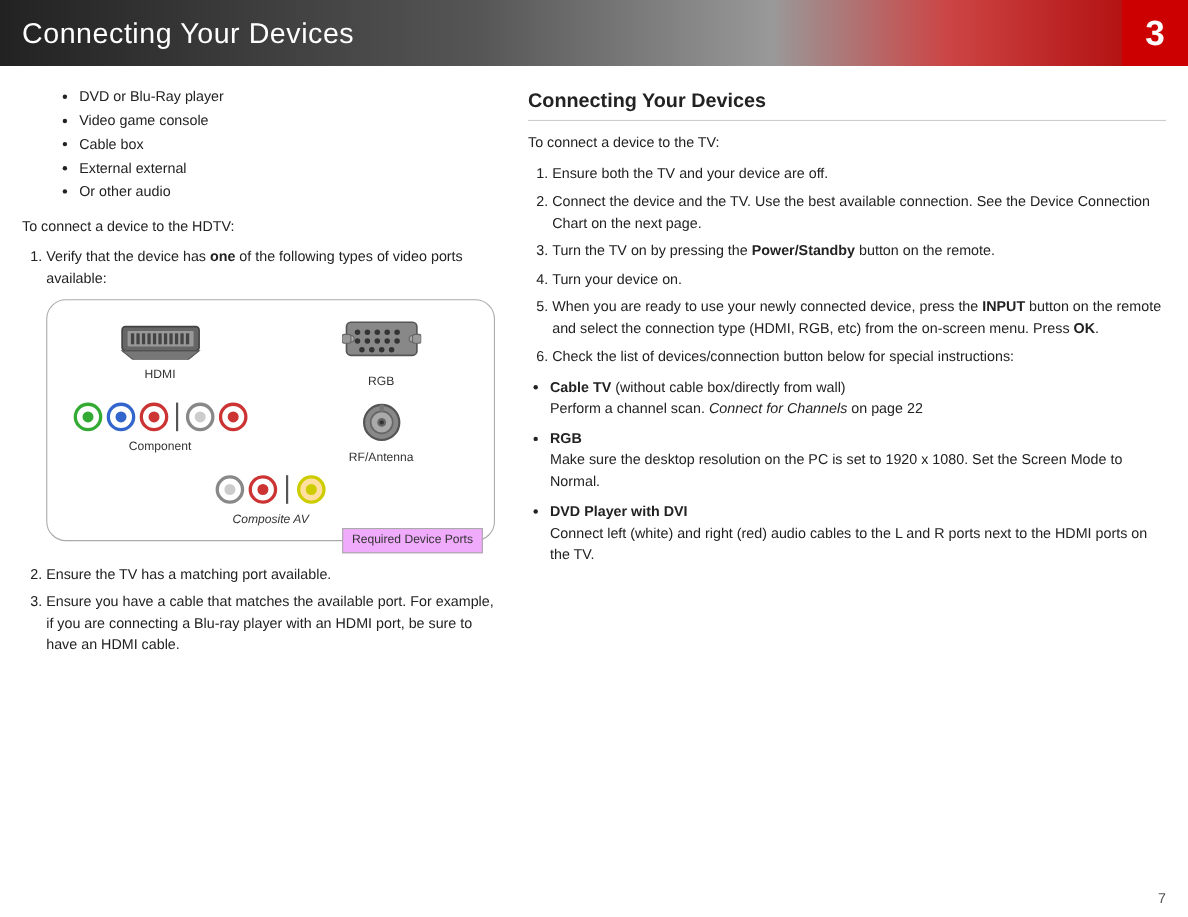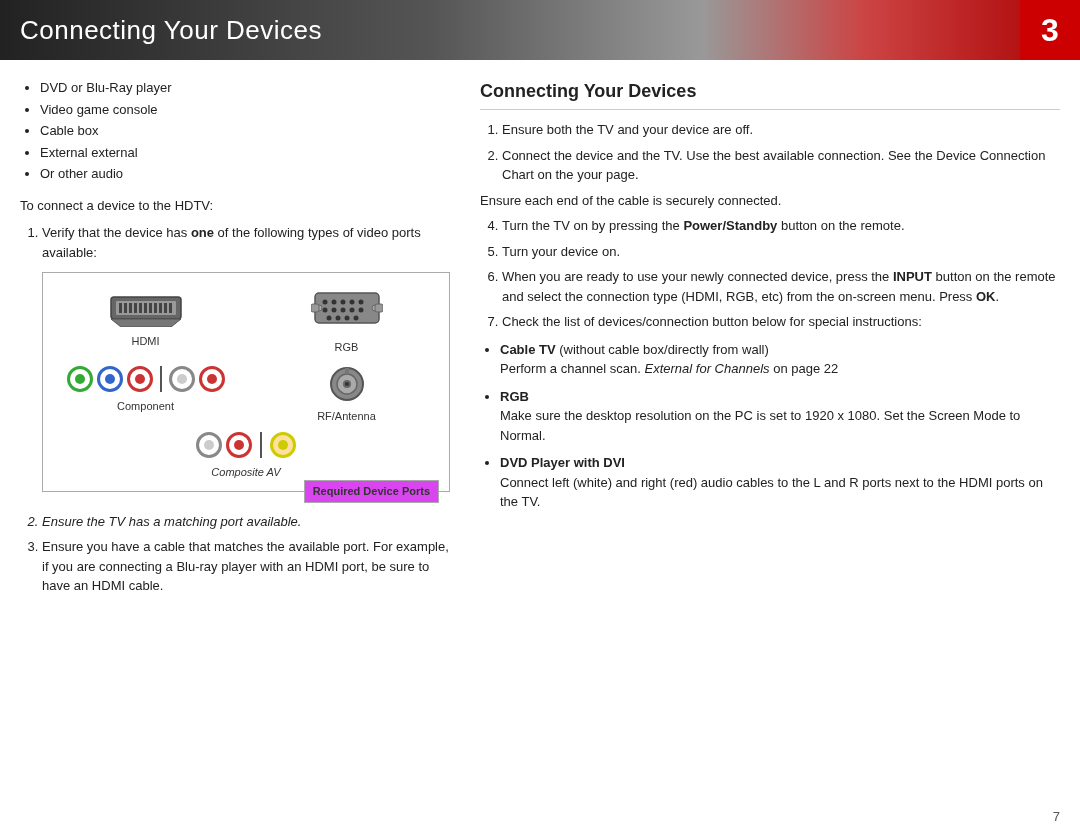--- a/index.html
+++ b/index.html
@@ -60,38 +60,38 @@
 
     
     .right-col {
       flex: 1;
       font-size: 13px;
       line-height: 1.5;
     }
 
     .intro-text { margin-bottom: 8px; }
     .bullet-list { margin-left: 20px; margin-bottom: 12px; list-style: disc; }
-    .bullet-list li { margin-bottom: 2px; }
+    .bullet-list li { margin-bottom: 2px; margin-left: 32px; }
 
     .section-heading {
       font-size: 20px;
       font-weight: bold;
       margin-bottom: 10px;
       margin-top: 2px;
     }
 
     .sub-text { margin-bottom: 8px; }
 
     .numbered-list { margin-left: 22px; margin-bottom: 8px; list-style: decimal; }
     .numbered-list li { margin-bottom: 6px; }
 
     
     .ports-box {
       border: 1.5px solid #aaa;
-      border-radius: 0;
+      border-radius: 18px;
       padding: 16px 12px 10px 12px;
       margin-bottom: 6px;
       background: #fff;
       position: relative;
     }
     .ports-grid {
       display: grid;
       grid-template-columns: 1fr 1fr;
       gap: 10px 20px;
     }
@@ -169,27 +169,26 @@
       justify-content: center;
       margin-top: 8px;
       font-style: italic;
     }
 
     
     .caption-label {
       position: absolute;
       bottom: -12px;
       right: 10px;
-      background: #d946ef;
+      background: #f0abfc;
       border: 1px solid #aaa;
       padding: 2px 8px;
       font-size: 11px;
       color: #333;
       white-space: nowrap;
-      font-weight: bold;
     }
 
     
     .right-section-heading {
       font-size: 18px;
       font-weight: bold;
       margin-bottom: 10px;
       border-bottom: 1px solid #ccc;
       padding-bottom: 4px;
     }
@@ -344,56 +343,54 @@
                   </div>
               </div>
               <span class="port-label">Composite AV</span>
             </div>
           </div>
 
           <div class="caption-label">Required Device Ports</div>
         </div>
 
       </li>
-      <li style="margin-top:20px;font-style:italic;">
+      <li style="margin-top:20px;">
         <span>Ensure the TV has a matching port available.</span>
       </li>
       <li>
         <span>Ensure you have a cable that matches the available port. For example, if you are connecting a Blu-ray player with an HDMI port, be sure to have an HDMI cable.</span>
       </li>
     </ol>
 
   </div>
 
   <div class="right-col">
 
     <h2 class="right-section-heading">Connecting Your Devices</h2>
 
 
+    <p class="sub-text">To connect a device to the TV:</p>
 
     <ol class="numbered-list">
       <li>Ensure both the TV and your device are off.</li>
-      <li>Connect the device and the TV. Use the best available connection. See the Device Connection Chart on the your page.</li>
-      <li style="list-style:none; margin-left:-22px; margin-bottom:6px;">
-        <span>Ensure each end of the cable is securely connected.</span>
-      </li>
+      <li>Connect the device and the TV. Use the best available connection. See the Device Connection Chart on the next page.</li>
       <li>
         Turn the TV on by pressing the <span class="bold">Power/Standby</span> button on the remote.
       </li>
       <li>Turn your device on.</li>
       <li>
         When you are ready to use your newly connected device, press the <span class="bold">INPUT</span> button on the remote and select the connection type (HDMI, RGB, etc) from the on-screen menu. Press <span class="bold">OK</span>.
       </li>
       <li>Check the list of devices/connection button below for special instructions:</li>
     </ol>
 
     <ul class="bullet-bold-list">
       <li>
         <span class="bold">Cable TV</span><span> (without cable box/directly from wall)</span><br>
-        <span>Perform a channel scan. </span><span class="italic">External for Channels</span><span> on page 22</span>
+        <span>Perform a channel scan. </span><span class="italic">Connect for Channels</span><span> on page 22</span>
       </li>
       <li>
         <span class="bold">RGB</span><br>
         <span>Make sure the desktop resolution on the PC is set to 1920 x 1080. Set the Screen Mode to Normal.</span>
       </li>
       <li>
         <span class="bold">DVD Player with DVI</span><br>
         <span>Connect left (white) and right (red) audio cables to the L and R ports next to the HDMI ports on the TV.</span>
       </li>
     </ul>

